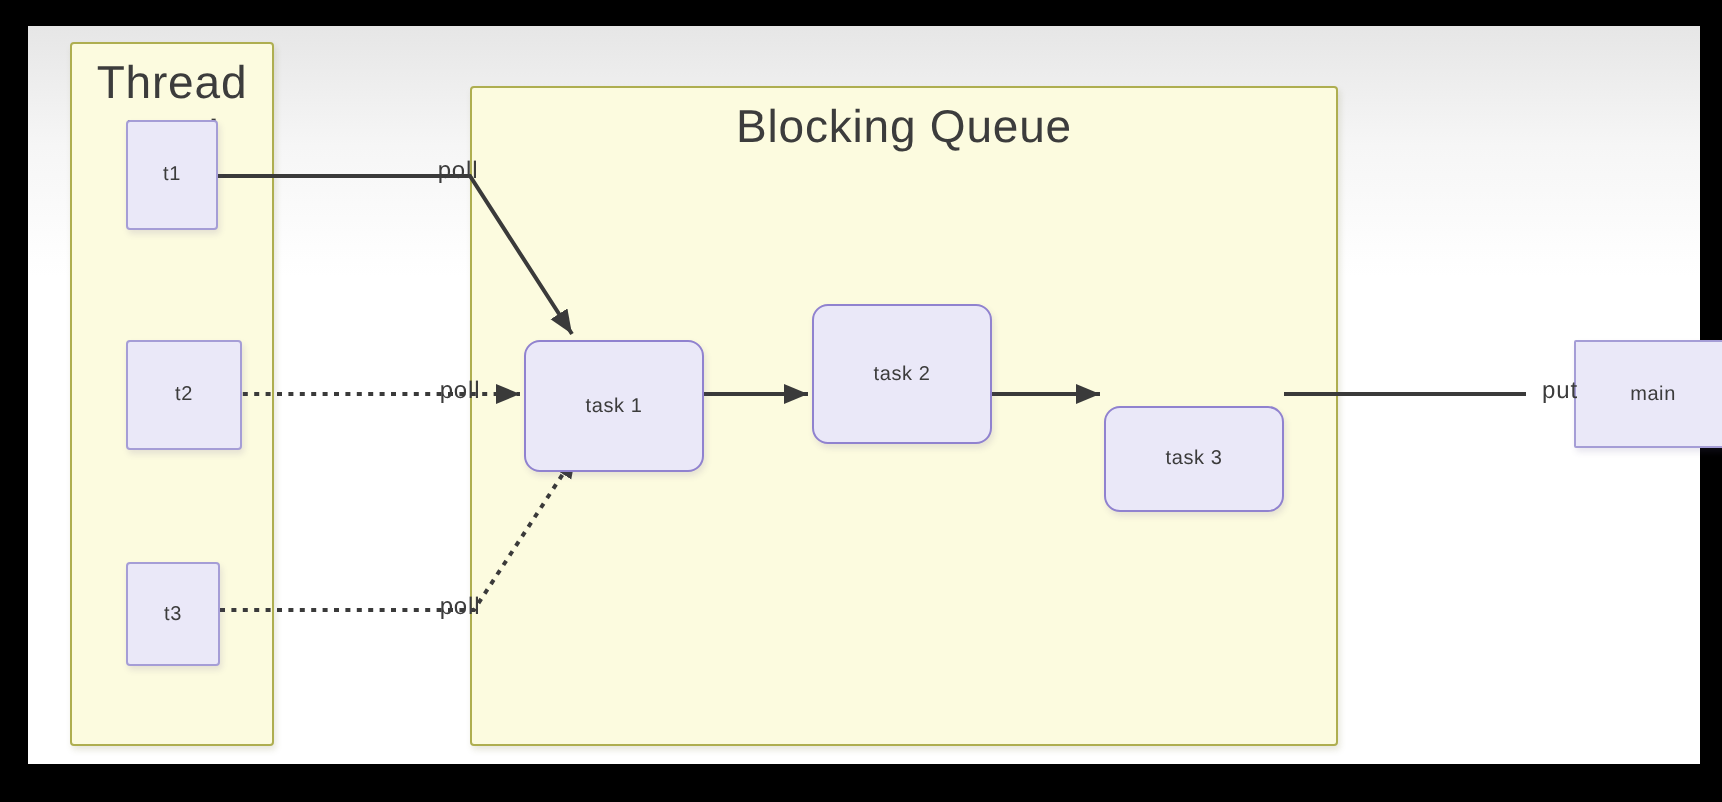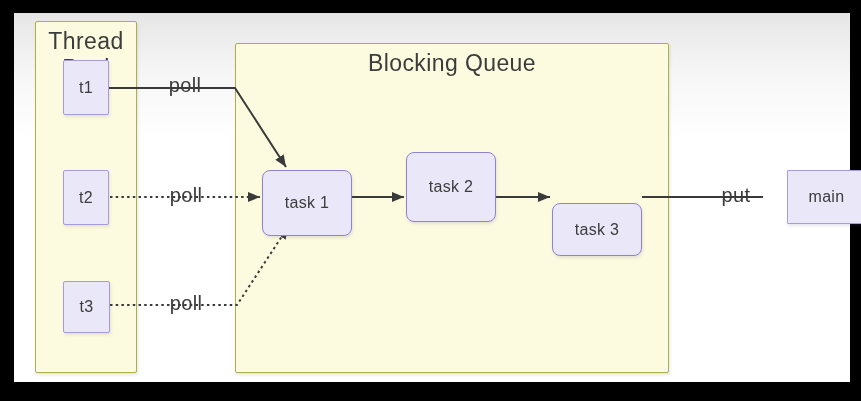--- a/index.html
+++ b/index.html
@@ -33,21 +33,21 @@
     text-align: center;
     font-size: 23px;
     letter-spacing: 0.4px;
     color: var(--text, #3c3c3c);
   }
 
   .node {
     position: absolute;
     background: var(--node-fill, #eae8f8);
     display: flex; align-items: center; justify-content: center;
-    font-size: 16px;
+    font-size: 10px;
     letter-spacing: 0.3px;
     color: var(--text, #3c3c3c);
     box-shadow: 1px 2px 3px rgba(90,80,140,0.14);
   }
   .node.thread {
     border: 1.3px solid var(--thread-border, #a59dd6);
     border-radius: 2px;
   }
   .node.task {
     border: 1.5px solid var(--task-border, #9082cf);
@@ -69,24 +69,25 @@
     fill: none;
     stroke: var(--line, #3a3a3a);
     stroke-width: 2;
   }
   .edge.dotted { stroke-dasharray: 2.5 3.2; }
   .arrowhead { fill: var(--line, #3a3a3a); }
 
   .edge-label {
     position: absolute;
     transform: translate(-50%, -50%);
-    font-size: 20px;
+    font-size: 12px;
     letter-spacing: 0.4px;
     color: var(--text, #3c3c3c);
     white-space: nowrap;
+    margin-left: 44px;
   }
 </style>
 </head>
 <body>
 
 <div class="frame">
   <div class="canvas"></div>
 
   <div class="container-box" style="left:35px; top:21px; width:102px; height:352px;">
     <div class="container-title">Thread Pool</div>
@@ -106,21 +107,21 @@
     <path class="edge dotted" d="M110,197 L260,197" marker-end="url(#arrow)"></path>
     <path class="edge dotted" d="M110,305 L237,305 L288,227" marker-end="url(#arrow)"></path>
     <path class="edge" d="M352,197 L404,197" marker-end="url(#arrow)"></path>
     <path class="edge" d="M496,197 L550,197" marker-end="url(#arrow)"></path>
     <path class="edge" d="M642,197 L763,197"></path>
   </svg>
 
   <div class="node thread" style="left:63px; top:60px; width:46px; height:55px;">
     <span>t1</span>
   </div>
-  <div class="node thread" style="left:63px; top:170px; width:46px; height:55px;">
+  <div class="node thread" style="left:63px; top:170px; width:58px; height:55px;">
     <span>t2</span>
   </div>
   <div class="node thread" style="left:63px; top:281px; width:47px; height:52px;">
     <span>t3</span>
   </div>
 
   <div class="node task" style="left:262px; top:170px; width:90px; height:66px;">
     <span>task 1</span>
   </div>
   <div class="node task" style="left:406px; top:152px; width:90px; height:70px;">

